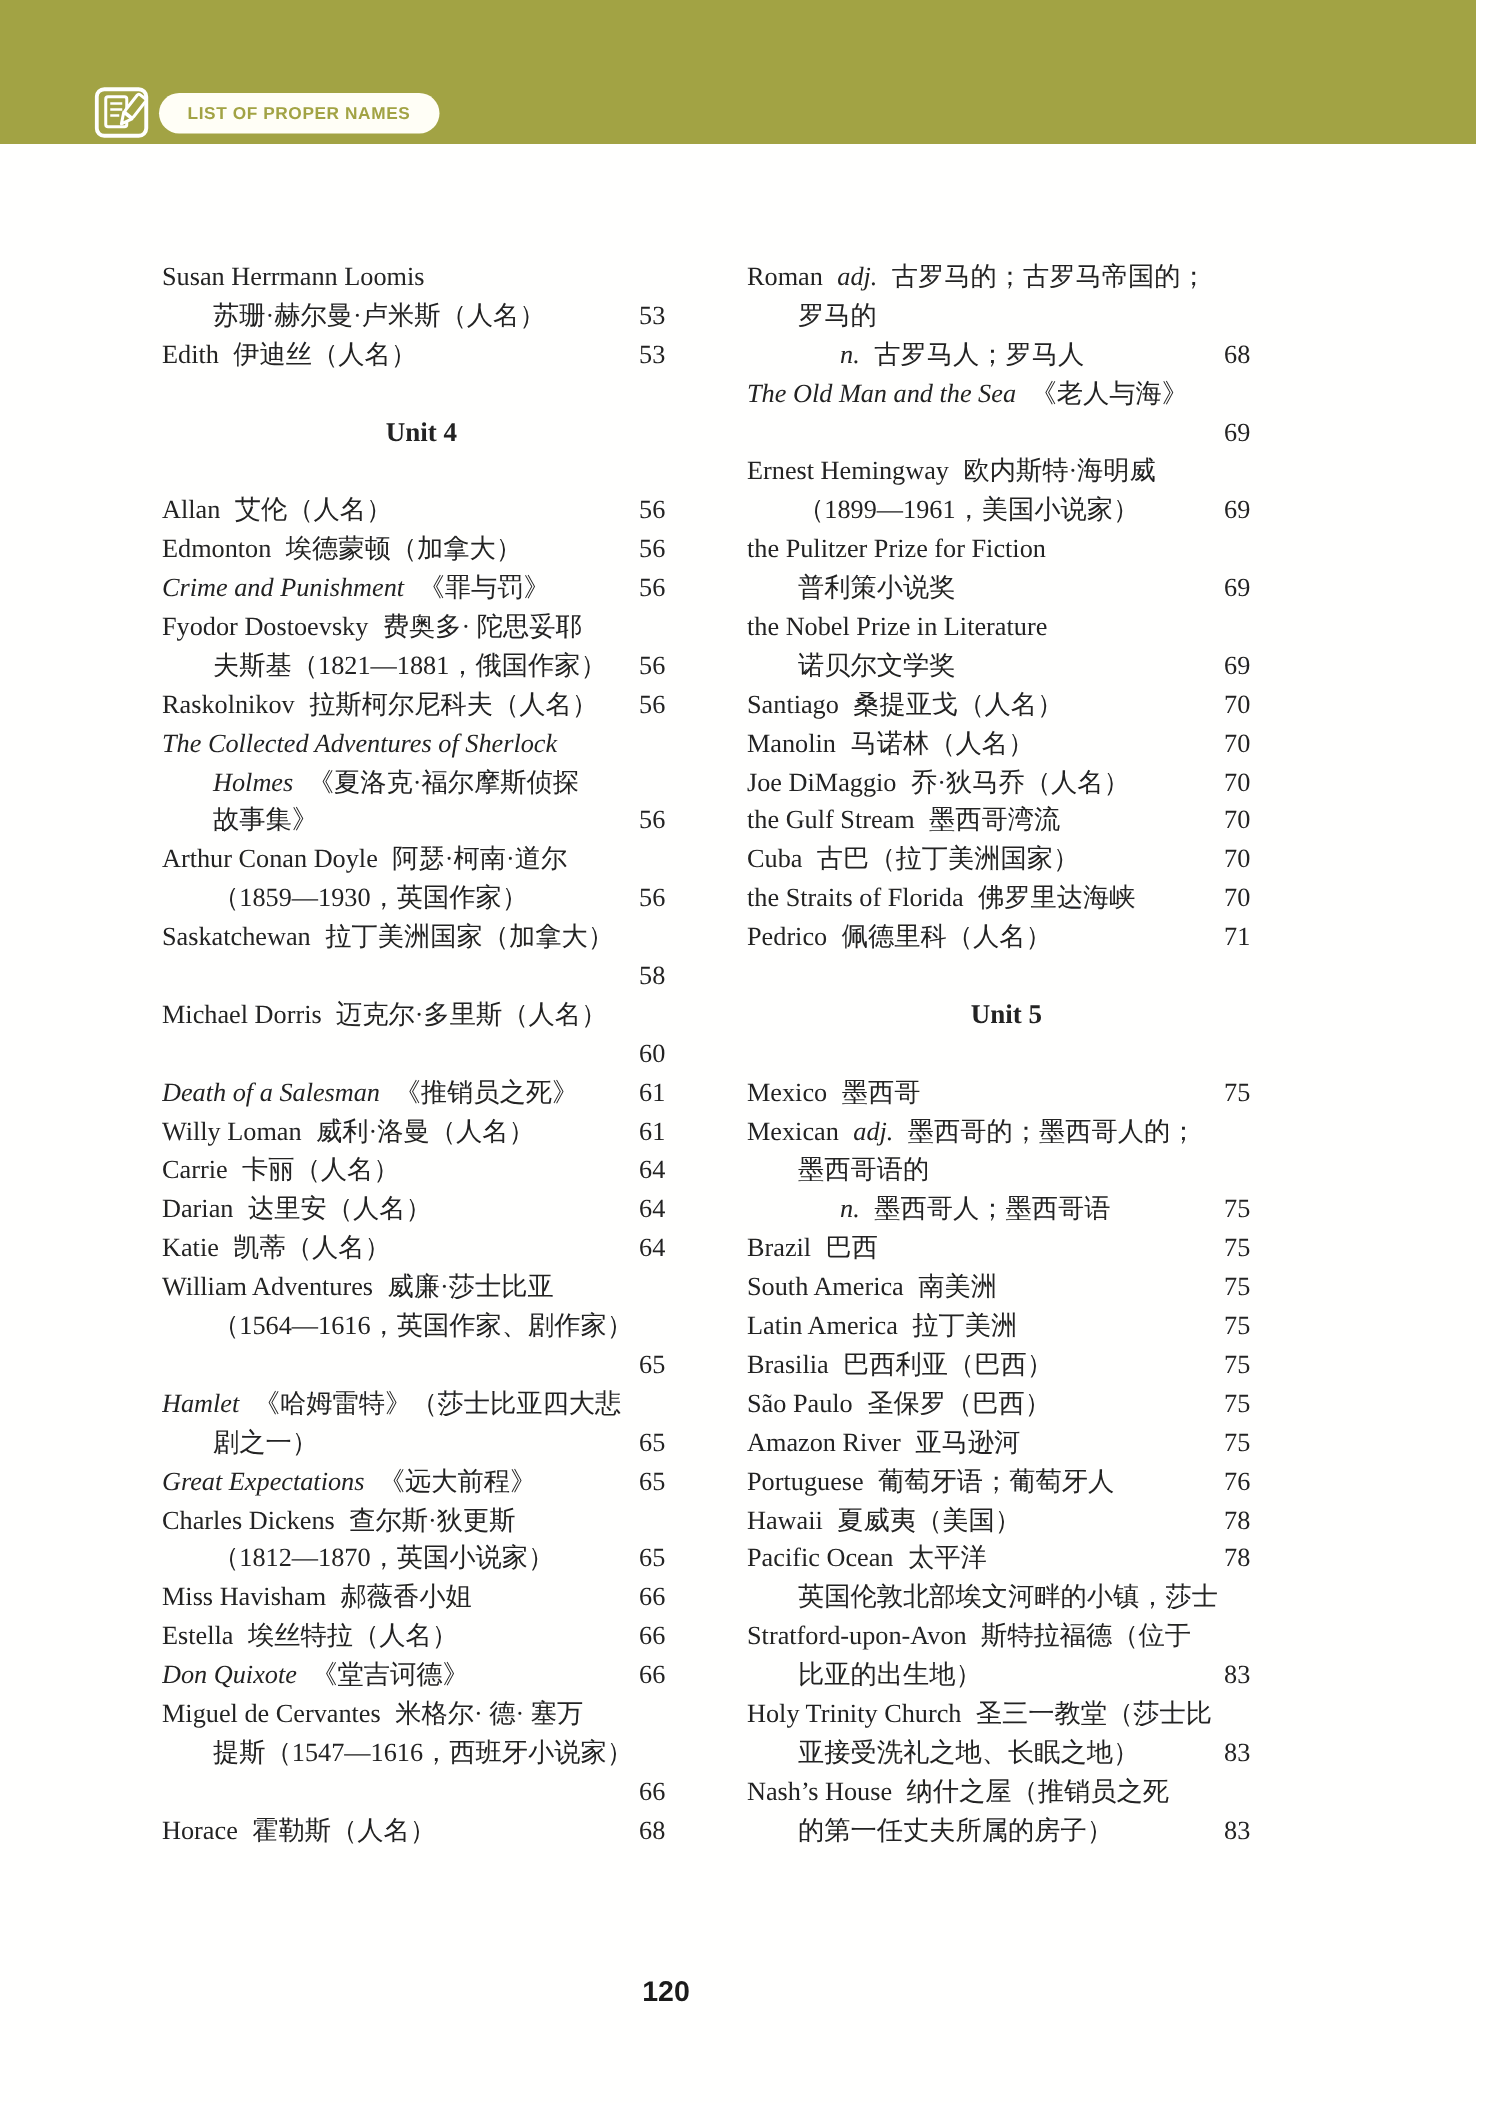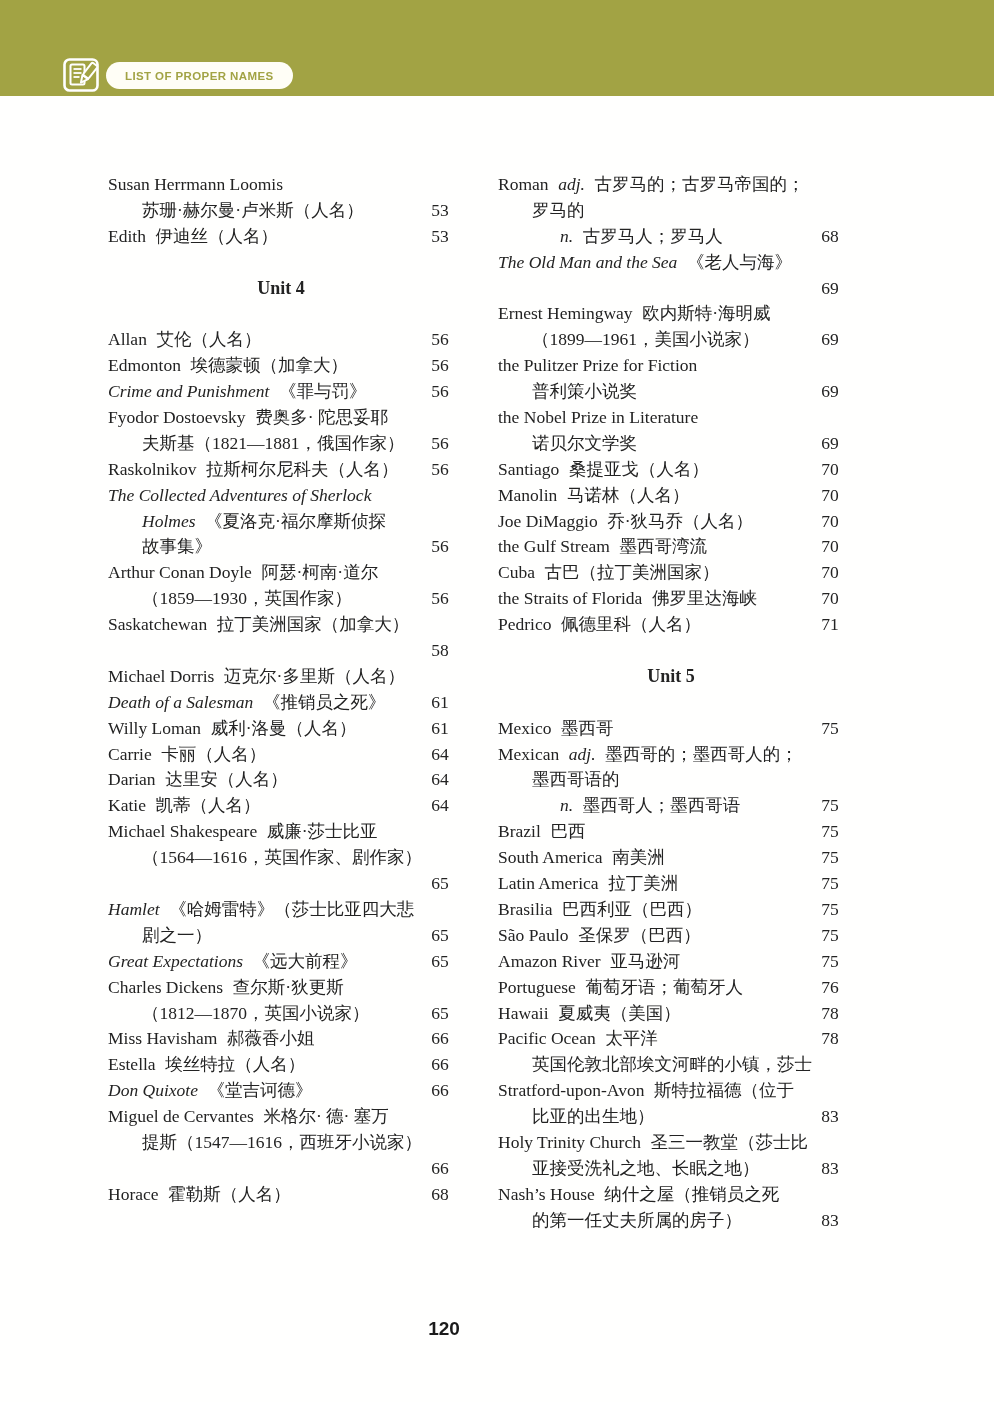--- a/index.html
+++ b/index.html
@@ -5,42 +5,41 @@
   html,body { margin:0; padding:0; }
   body {
     width:1000px; height:1402px; position:relative;
     background:#fffffe; overflow:hidden;
     font-family:"Liberation Serif","DejaVu Serif",serif;
     color:#232323;
   }
   .band {
     position:absolute; top:0; left:0; width:984px; height:96px;
     background:#a2a344;
-    padding-left:10px;
   }
   .icon-box { position:absolute; left:63px; top:58px; width:38px; height:34px; }
   .badge {
     position:absolute; left:106px; top:62px; height:27px;
     background:#fffef6; border-radius:14px;
     display:flex; align-items:center; padding:0 19px;
   }
   .badge-label {
     font-family:"Liberation Sans","DejaVu Sans",sans-serif;
     font-weight:bold; font-size:11.5px; letter-spacing:.4px;
     color:#a2a344; white-space:nowrap;
   }
   .col { position:absolute; top:172px; }
   .col-left  { left:108px; width:346px; }
   .col-right { left:498px; width:346px; }
   .row {
     height:25.9px; line-height:25.9px; font-size:17.5px;
     display:flex; align-items:baseline; white-space:nowrap;
   }
   .row .line { flex:1; min-width:0; overflow:hidden; }
-  .row .page { text-align:center; min-width:28px; padding-left:6px; }
+  .row .page { text-align:left; min-width:28px; padding-left:6px; }
   .ind1 { padding-left:34px; }
   .ind2 { padding-left:62px; }
   .heading-row { display:block; text-align:center; }
   .heading-row .htxt { font-weight:bold; font-size:18px; }
   .seg.it { font-style:italic; }
   .seg + .seg { margin-left:.55em; }
   .footer-page {
     position:absolute; top:1318px; left:0; width:888px; text-align:center;
     font-family:"Liberation Sans","DejaVu Sans",sans-serif;
     font-weight:bold; font-size:19px; color:#1b1b1b;
@@ -127,41 +126,45 @@
       <div class="line"><span class="seg">Saskatchewan</span><span class="seg">拉丁美洲国家（加拿大）</span></div>
     </div>
     <div class="row">
       <div class="line"></div>
       <span class="page">58</span>
     </div>
     <div class="row">
       <div class="line"><span class="seg">Michael Dorris</span><span class="seg">迈克尔·多里斯（人名）</span></div>
     </div>
     <div class="row">
+      <div class="line"></div>
+      <span class="page">60</span>
+    </div>
+    <div class="row">
       <div class="line"><span class="seg it">Death of a Salesman</span><span class="seg">《推销员之死》</span></div>
       <span class="page">61</span>
     </div>
     <div class="row">
       <div class="line"><span class="seg">Willy Loman</span><span class="seg">威利·洛曼（人名）</span></div>
       <span class="page">61</span>
     </div>
     <div class="row">
       <div class="line"><span class="seg">Carrie</span><span class="seg">卡丽（人名）</span></div>
       <span class="page">64</span>
     </div>
     <div class="row">
       <div class="line"><span class="seg">Darian</span><span class="seg">达里安（人名）</span></div>
       <span class="page">64</span>
     </div>
     <div class="row">
       <div class="line"><span class="seg">Katie</span><span class="seg">凯蒂（人名）</span></div>
       <span class="page">64</span>
     </div>
     <div class="row">
-      <div class="line"><span class="seg">Michael Shakespeare</span><span class="seg">威廉·莎士比亚</span></div>
+      <div class="line"><span class="seg">William Adventures</span><span class="seg">威廉·莎士比亚</span></div>
     </div>
     <div class="row">
       <div class="line ind1"><span class="seg">（1564—1616，英国作家、剧作家）</span></div>
     </div>
     <div class="row">
       <div class="line"></div>
       <span class="page">65</span>
     </div>
     <div class="row">
       <div class="line"><span class="seg it">Hamlet</span><span class="seg">《哈姆雷特》（莎士比亚四大悲</span></div>

